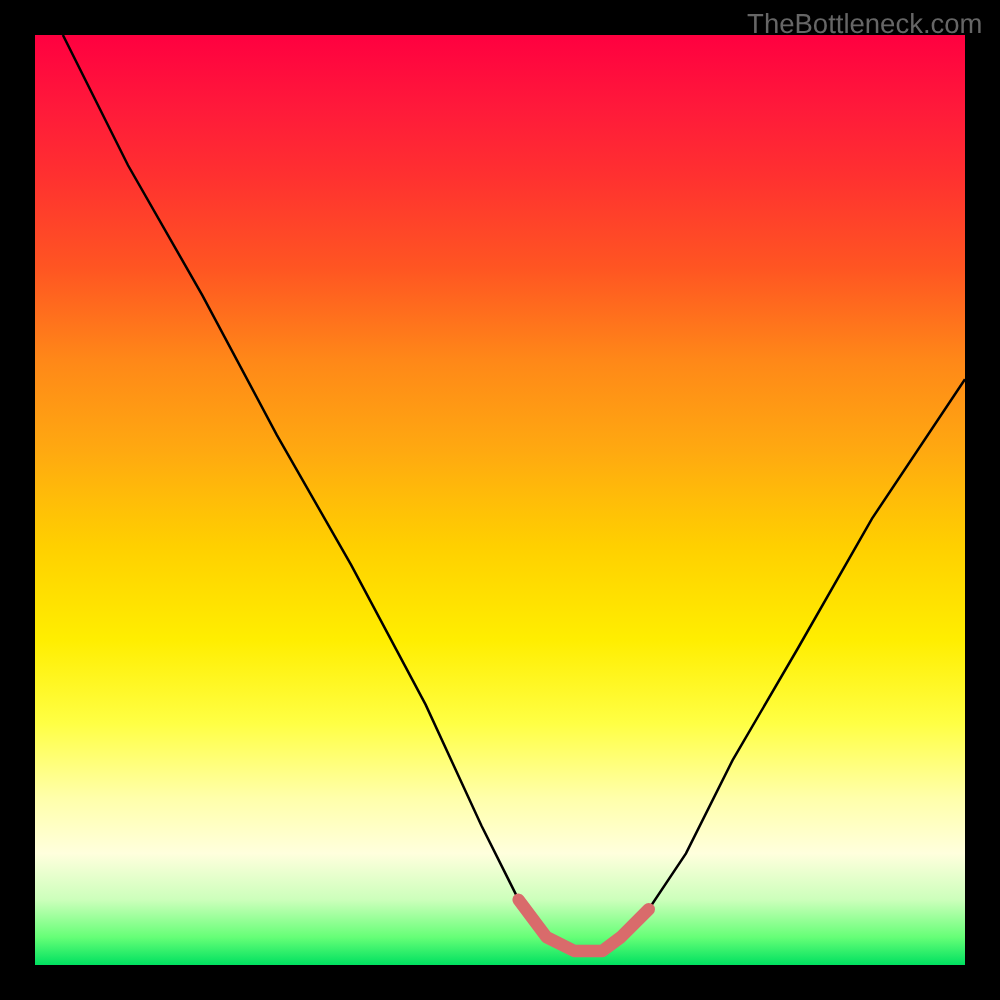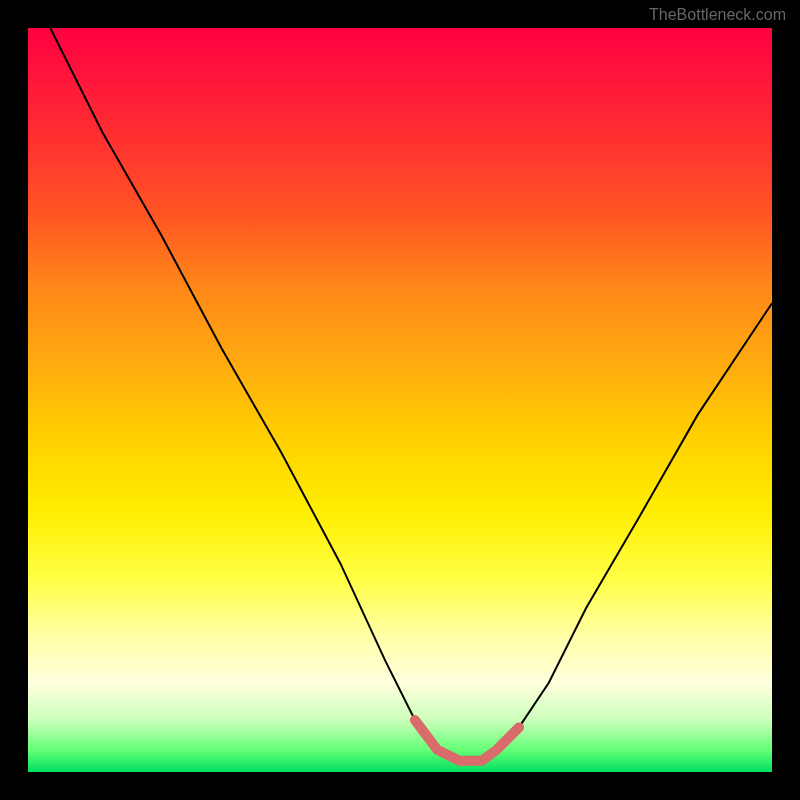--- a/index.html
+++ b/index.html
@@ -9,21 +9,21 @@
     height: 800px;
     background: #000;
     position: relative;
     font-family: Arial, sans-serif;
   }
   .watermark {
     position: absolute;
     top: 6px;
     right: 14px;
     color: #666666;
-    font-size: 16px;
+    font-size: 22px;
     font-weight: 500;
     z-index: 10;
   }
   .plot-area {
     position: absolute;
     left: 28px;
     top: 28px;
     width: 744px;
     height: 744px;
     background: linear-gradient(to bottom,

